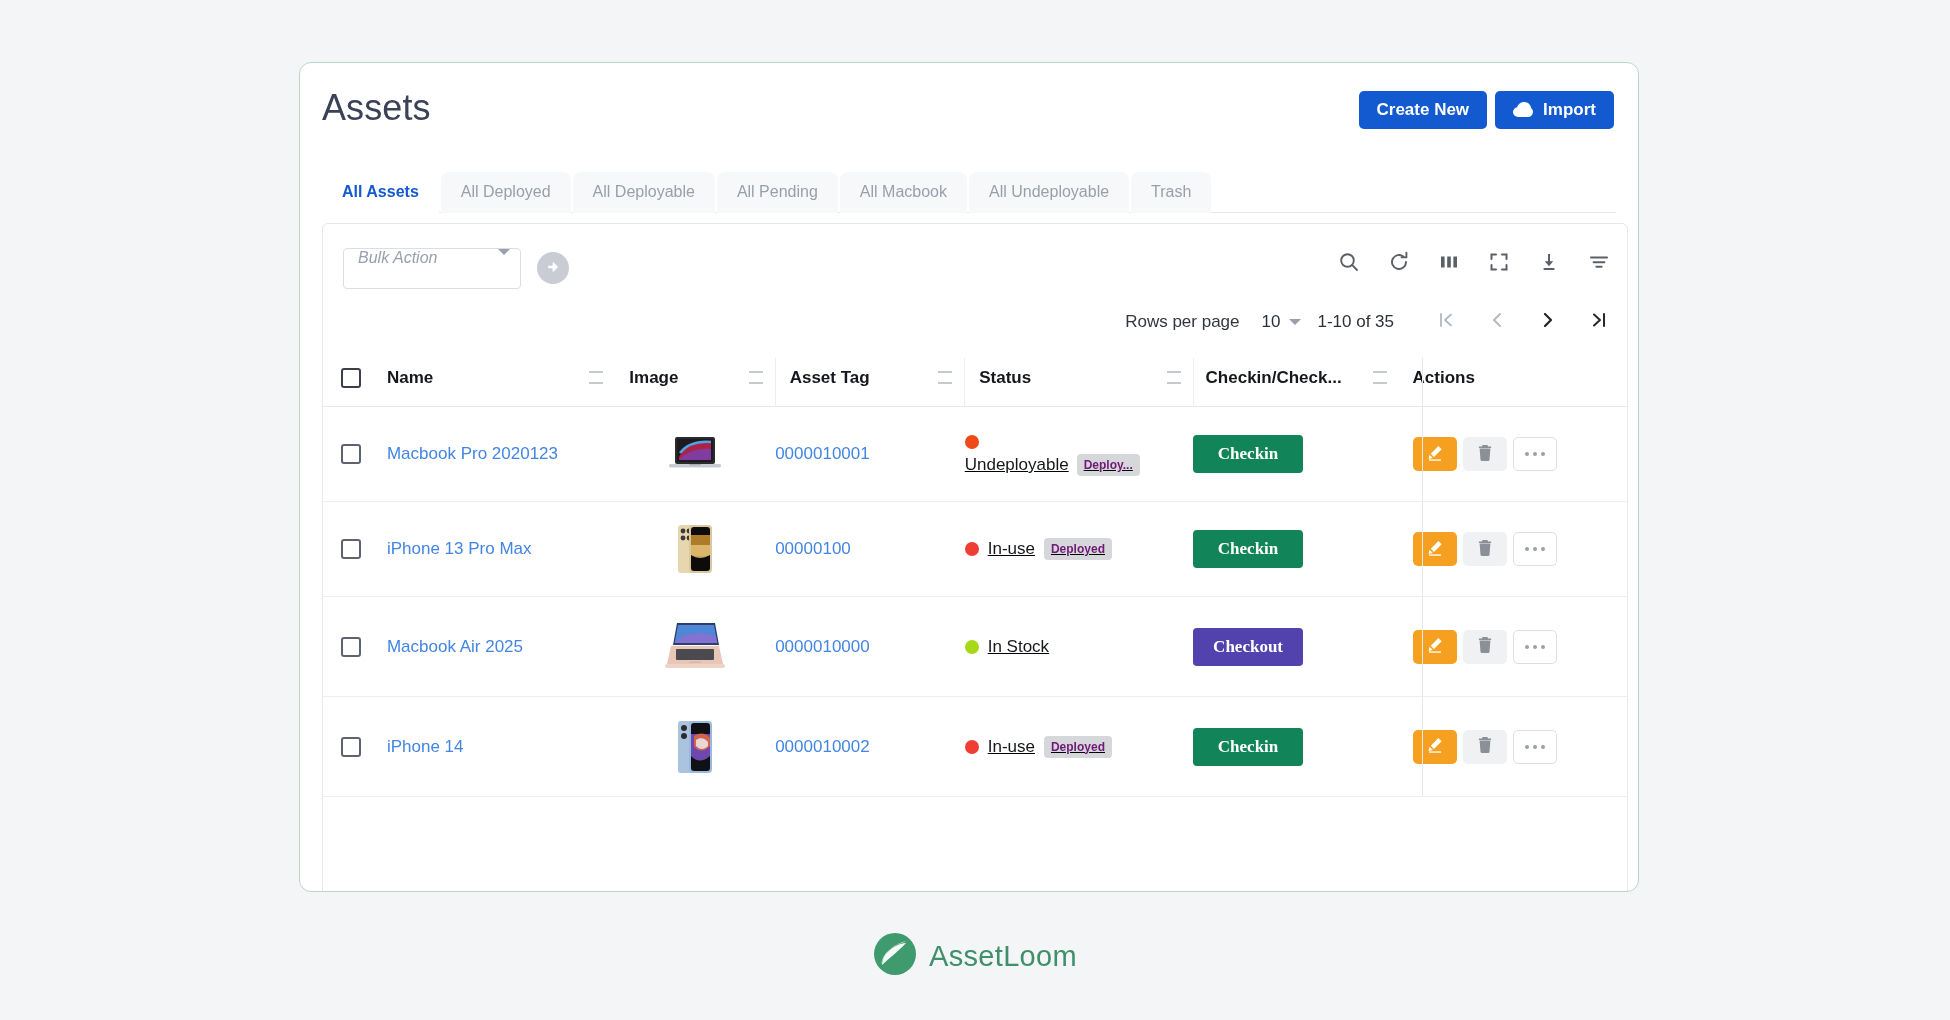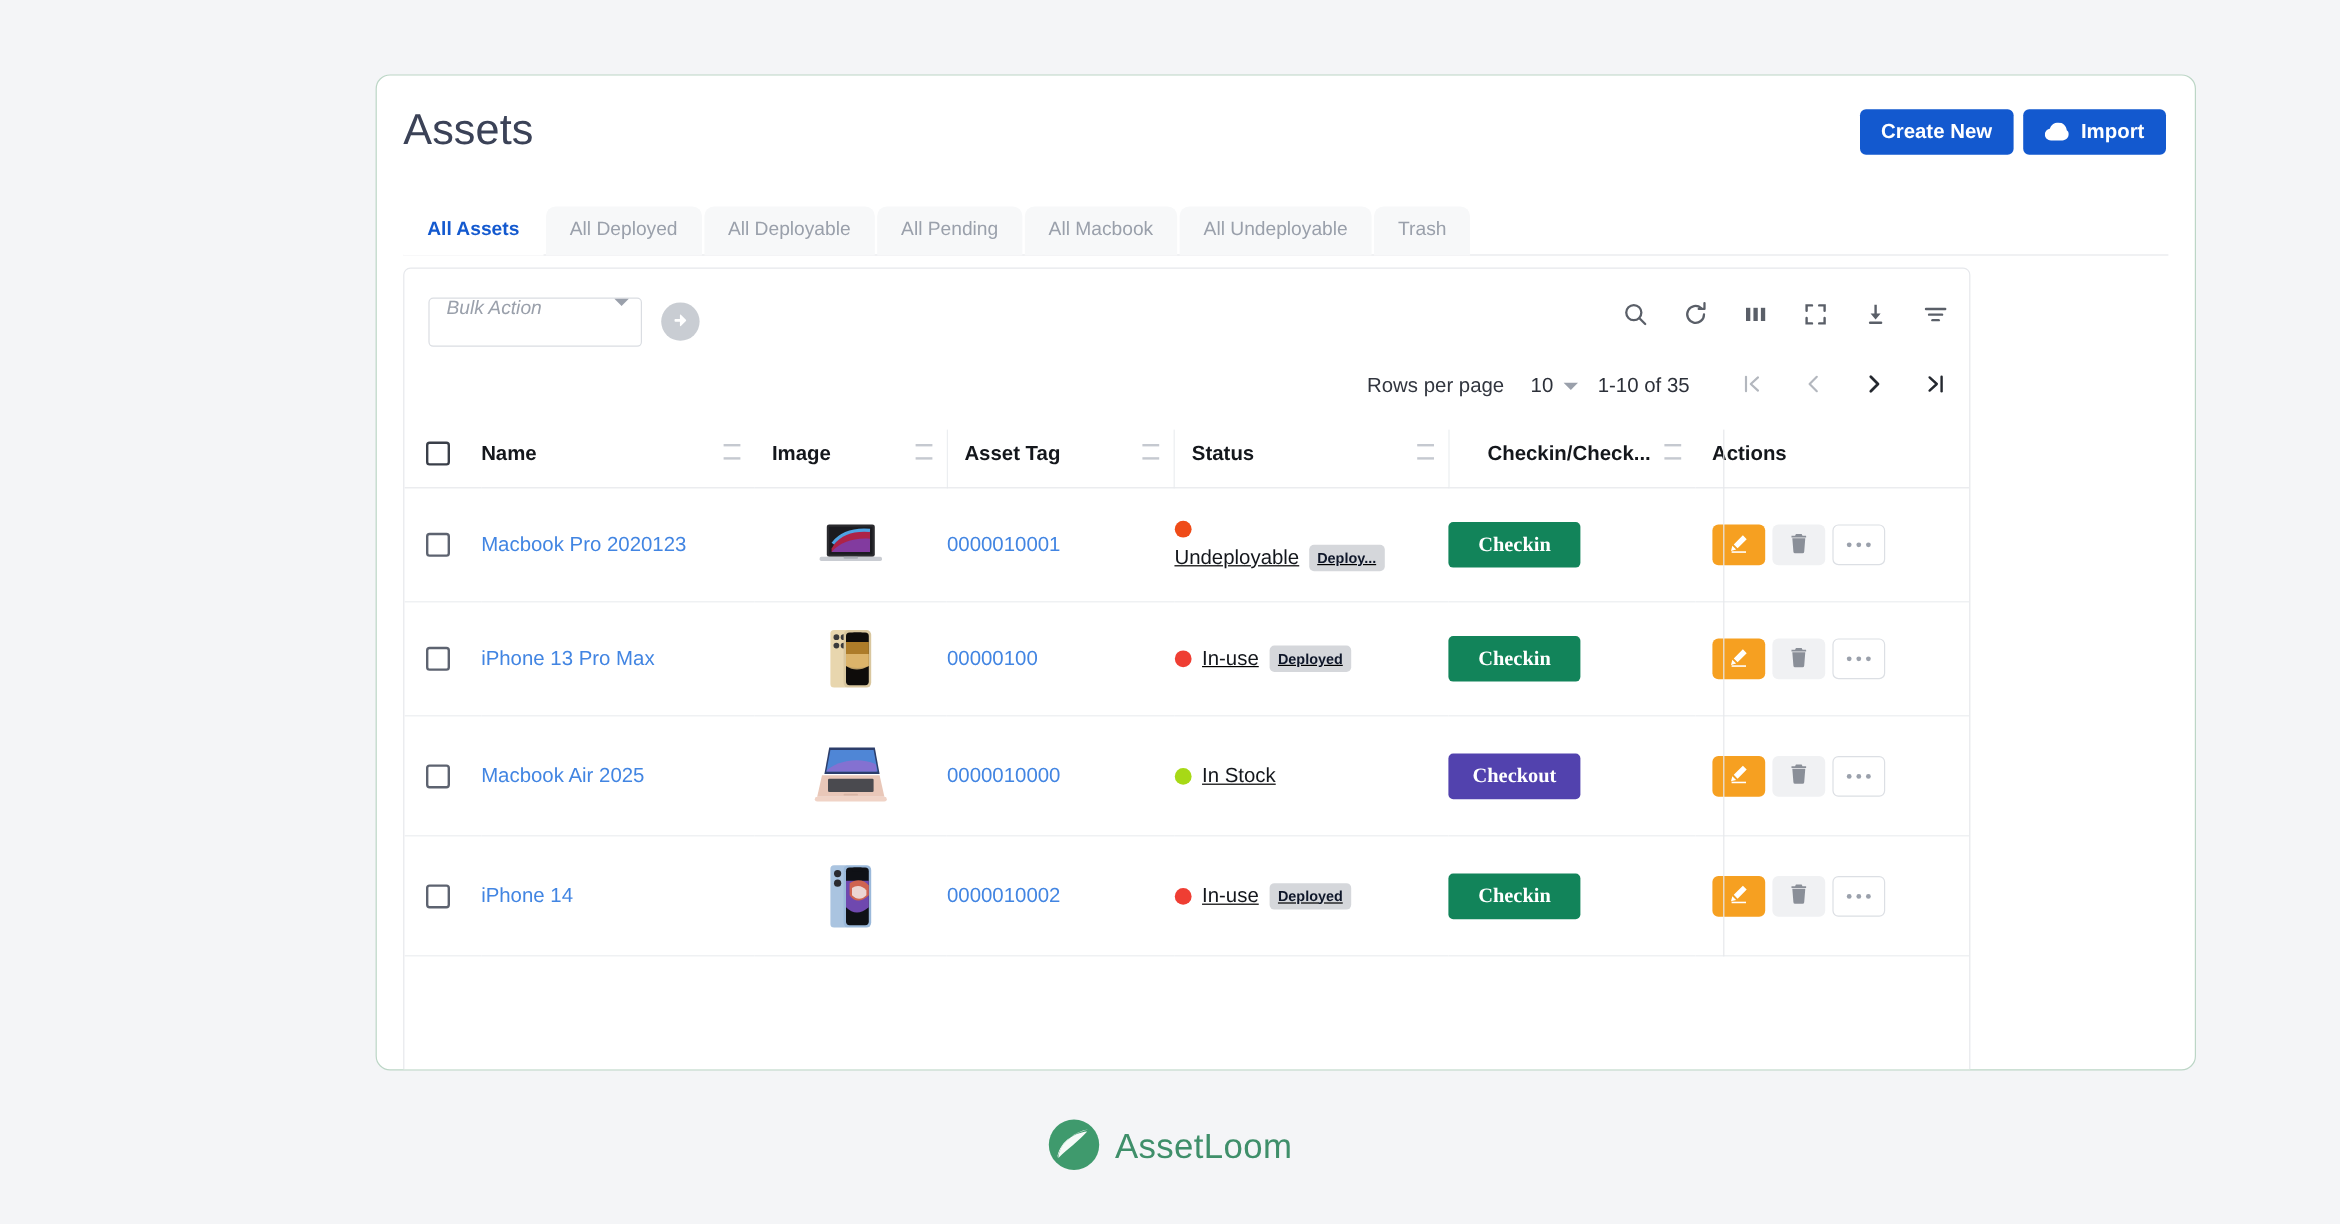--- a/index.html
+++ b/index.html
@@ -9,22 +9,22 @@
     background: #f4f5f7;
     font-family: "Liberation Sans", sans-serif;
     -webkit-font-smoothing: antialiased;
     overflow: hidden;
   }
   .page { position: relative; width: 1950px; height: 1020px; }
 
   
   .card {
     position: absolute;
-    left: 313px; top: 62px;
-    width: 1517px; height: 830px;
+    left: 299px; top: 62px;
+    width: 1340px; height: 830px;
     background: #ffffff;
     border: 1px solid #bcd6c6;
     border-radius: 12px;
     overflow: hidden;
   }
 
   
   .card-header {
     position: relative;
     height: 98px;
@@ -207,21 +207,21 @@
     cursor: pointer;
   }
 
   
   .status-cell { display: flex; align-items: center; gap: 9px; flex-wrap: wrap; text-decoration: underline; }
   .status-cell.wrapped { display: block; }
   .dot { width: 14px; height: 14px; border-radius: 50%; display: inline-block; vertical-align: middle; }
   .status-text { font-size: 17px; color: #14171c; vertical-align: middle; }
   .badge {
     display: inline-block;
-    background: #d5d7db; color: #0f172a;
+    background: #d5d7db; color: #701a75;
     font-size: 12px; font-weight: bold;
     border-radius: 4px;
     padding: 4px 7px;
     margin-left: 8px;
     vertical-align: middle;
   }
 
   .cio-btn {
     border: none; border-radius: 4px;
     color: #fff; font-size: 17px; font-weight: bold;
@@ -432,21 +432,21 @@
                     <span class="th-label">Asset Tag</span>
                     <span class="grip"></span>
                   </div>
               </th>
               <th class="col-sep" style="padding-left:14px">
                 <div class="th-inner">
                     <span class="th-label">Status</span>
                     <span class="grip"></span>
                   </div>
               </th>
-              <th style="padding-left:32px">
+              <th style="padding-left:12px">
                 <div class="th-inner">
                     <span class="th-label">Checkin/Check...</span>
                     <span class="grip"></span>
                   </div>
               </th>
               <th style="padding-left:14px">
                 <div class="th-inner">
                     <span class="th-label">Actions</span>
                   </div>
               </th>

